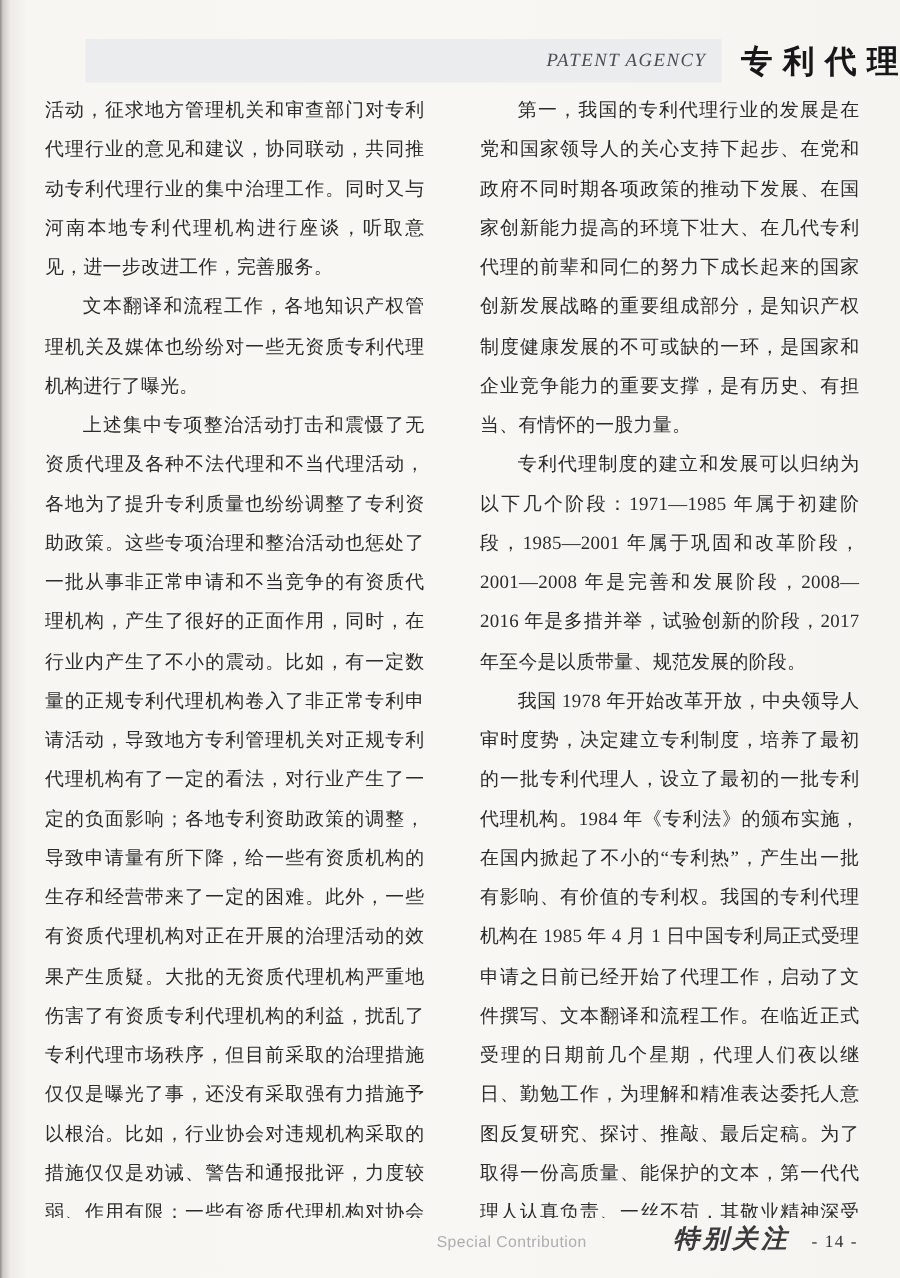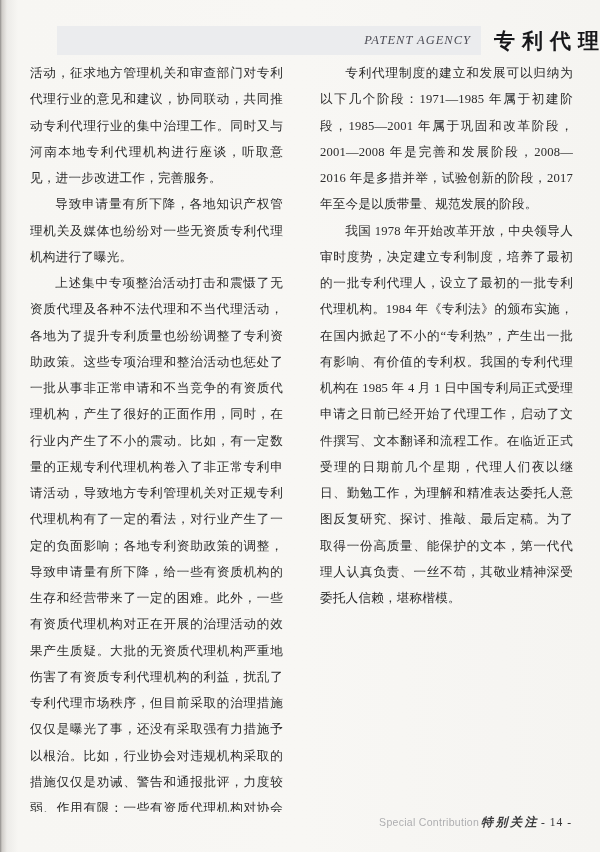--- a/index.html
+++ b/index.html
@@ -60,35 +60,36 @@
     line-height: 26.25px;
     letter-spacing: 0.2px;
     text-align: justify;
   }
   .para.indent { text-indent: 2em; }
 
   
   .footer {
     position: absolute;
     right: 28px; top: 814px;
-    display: flex; align-items: baseline; gap: 2px;
+    display: flex; align-items: baseline; gap: 14px;
     white-space: nowrap;
   }
   .footer-en {
     font-family: "Liberation Sans", "DejaVu Sans", sans-serif;
     font-size: 10.5px;
     color: #aeaeb0;
     letter-spacing: 0.3px;
   }
   .footer-zh {
     font-style: italic;
     font-weight: bold;
-    font-size: 12px;
+    font-size: 17px;
     letter-spacing: 2.5px;
     color: #3a3a3c;
+    margin-left: 44px;
   }
   .footer-page {
     font-size: 11.5px;
     color: #333335;
     letter-spacing: 1px;
   }
 </style>
 </head>
 <body>
 
@@ -97,24 +98,25 @@
   <div class="header">
     <div class="header-bar">
       <span class="header-en">PATENT AGENCY</span>
     </div>
     <div class="header-zh">专利代理</div>
   </div>
 
   <div class="columns">
     <div class="col">
         <p class="para">活动，征求地方管理机关和审查部门对专利代理行业的意见和建议，协同联动，共同推动专利代理行业的集中治理工作。同时又与河南本地专利代理机构进行座谈，听取意见，进一步改进工作，完善服务。</p>
-        <p class="para indent">导致申请量有所下降，各地知识产权管理机关及媒体也纷纷对一些无资质专利代理机构进行了曝光。</p>
+        <p class="para indent">文本翻译和流程工作，各地知识产权管理机关及媒体也纷纷对一些无资质专利代理机构进行了曝光。</p>
         <p class="para indent">上述集中专项整治活动打击和震慑了无资质代理及各种不法代理和不当代理活动，各地为了提升专利质量也纷纷调整了专利资助政策。这些专项治理和整治活动也惩处了一批从事非正常申请和不当竞争的有资质代理机构，产生了很好的正面作用，同时，在行业内产生了不小的震动。比如，有一定数量的正规专利代理机构卷入了非正常专利申请活动，导致地方专利管理机关对正规专利代理机构有了一定的看法，对行业产生了一定的负面影响；各地专利资助政策的调整，导致申请量有所下降，给一些有资质机构的生存和经营带来了一定的困难。此外，一些有资质代理机构对正在开展的治理活动的效果产生质疑。大批的无资质代理机构严重地伤害了有资质专利代理机构的利益，扰乱了专利代理市场秩序，但目前采取的治理措施仅仅是曝光了事，还没有采取强有力措施予以根治。比如，行业协会对违规机构采取的措施仅仅是劝诫、警告和通报批评，力度较弱、作用有限；一些有资质代理机构对协会只处理会员单位面对黑代理缺乏惩治手段的意见比较大。还有，一些地方知识产权管理机关、企事业单位甚至有资质代理机构由于对专利代理的行业历史、专利代理的行业现状、专利代理制度、专利代理的作用和社会责任缺乏正确认识，导致有资质专利代理机构的发展受到了一定的不利影响，致使一些长期以来注重信誉和质量、坚守专利代理职业道德与职业修养的代理机构对专利代理行业的前景产生了担忧。</p>
       </div>
     <div class="col">
+        <p class="para indent">第一，我国的专利代理行业的发展是在党和国家领导人的关心支持下起步、在党和政府不同时期各项政策的推动下发展、在国家创新能力提高的环境下壮大、在几代专利代理的前辈和同仁的努力下成长起来的国家创新发展战略的重要组成部分，是知识产权制度健康发展的不可或缺的一环，是国家和企业竞争能力的重要支撑，是有历史、有担当、有情怀的一股力量。</p>
         <p class="para indent">专利代理制度的建立和发展可以归纳为以下几个阶段：1971—1985 年属于初建阶段，1985—2001 年属于巩固和改革阶段，2001—2008 年是完善和发展阶段，2008—2016 年是多措并举，试验创新的阶段，2017 年至今是以质带量、规范发展的阶段。</p>
         <p class="para indent">我国 1978 年开始改革开放，中央领导人审时度势，决定建立专利制度，培养了最初的一批专利代理人，设立了最初的一批专利代理机构。1984 年《专利法》的颁布实施，在国内掀起了不小的“专利热”，产生出一批有影响、有价值的专利权。我国的专利代理机构在 1985 年 4 月 1 日中国专利局正式受理申请之日前已经开始了代理工作，启动了文件撰写、文本翻译和流程工作。在临近正式受理的日期前几个星期，代理人们夜以继日、勤勉工作，为理解和精准表达委托人意图反复研究、探讨、推敲、最后定稿。为了取得一份高质量、能保护的文本，第一代代理人认真负责、一丝不苟，其敬业精神深受委托人信赖，堪称楷模。</p>
       </div>
   </div>
 
   <div class="footer">
     <span class="footer-en">Special Contribution</span>
     <span class="footer-zh">特别关注</span>
     <span class="footer-page">- 14 -</span>
   </div>

